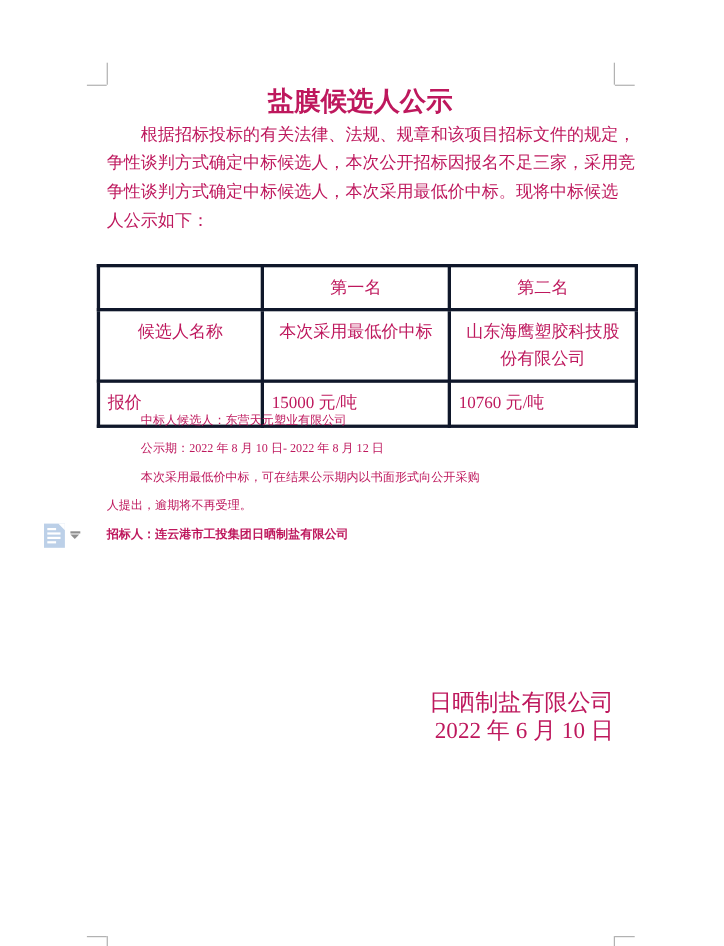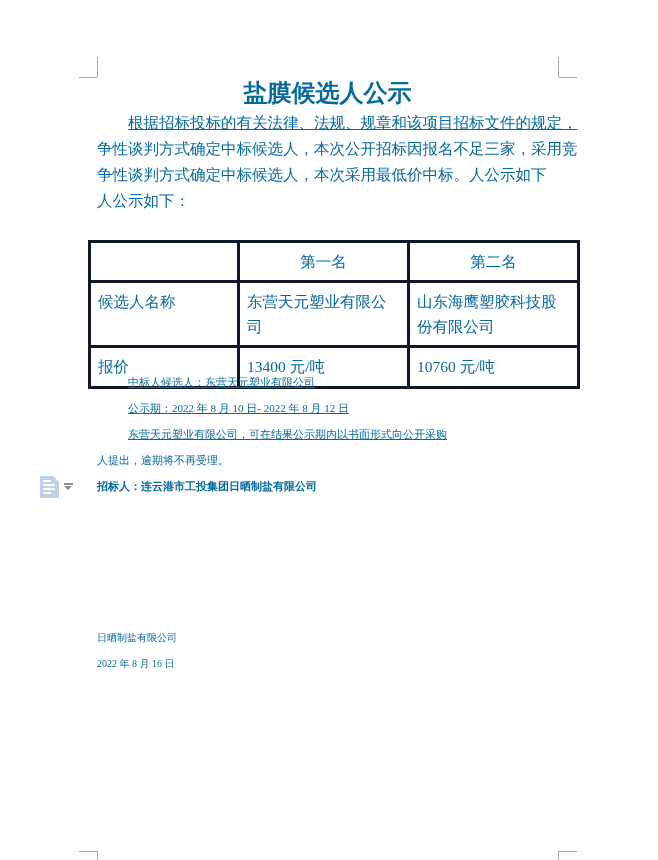--- a/index.html
+++ b/index.html
@@ -2,21 +2,21 @@
 <html><head>
 <meta charset="utf-8">
 <style>
   html, body { margin: 0; padding: 0; background: #ffffff; }
   .page {
     position: relative;
     width: 658px;
     height: 860px;
     background: #ffffff;
     font-family: "Liberation Serif", "DejaVu Serif", serif;
-    color: #0369a1;
+    color: #be185d;
     overflow: hidden;
   }
 
   
   .crop { position: absolute; }
   .crop .v { position: absolute; width: 1px; height: 20px; background: #aaaaaa; }
   .crop .h { position: absolute; height: 1px; width: 18px; background: #aaaaaa; }
   .crop-tl { left: 97px; top: 57px; }
   .crop-tl .v { left: 0; top: 0; }
   .crop-tl .h { left: -18px; top: 20px; }
@@ -40,21 +40,21 @@
     line-height: 34px;
     white-space: nowrap;
   }
   .intro {
     position: absolute;
     left: 97px; top: 110px; width: 464px;
     font-size: 15.5px;
     line-height: 26px;
   }
   .line { white-space: nowrap; }
-  .indent { padding-left: 31px; text-decoration: underline; }
+  .indent { padding-left: 31px; }
 
   
   .cand-table {
     position: absolute;
     left: 88px; top: 240px;
     border-collapse: collapse;
     table-layout: fixed;
     width: 489px;
     font-size: 15.5px;
   }
@@ -62,35 +62,36 @@
     border: 3px solid #0f172a;
     padding: 6px 7px;
     line-height: 25px;
     vertical-align: top;
     overflow: hidden;
   }
   .cand-table col.c1 { width: 149px; }
   .cand-table col.c2 { width: 170px; }
   .cand-table col.c3 { width: 170px; }
   .cand-table tr.hdr td { text-align: center; height: 25px; }
-  .cand-table tr.r1 td { height: 48px; }
+  .cand-table tr.r1 td { height: 48px; text-align: center; }
   .cand-table tr.r2 td { height: 26px; margin-top: 36px; }
 
   .results {
     position: absolute;
     left: 97px; top: 369px; width: 464px;
     font-size: 11px;
     line-height: 26px;
   }
   .bold { font-weight: bold; }
 
   .signature {
     position: absolute;
     left: 97px; top: 625px; width: 461px;
-    font-size: 10px;
+    text-align: right;
+    font-size: 21px;
     line-height: 26px;
   }
 
   
   .margin-btn { position: absolute; left: 40px; top: 476px; width: 34px; height: 24px; cursor: pointer; }
   .doc-icon {
     position: absolute; left: 0; top: 0;
     width: 19px; height: 22px;
     background: #bcd0e8;
   }
@@ -135,60 +136,60 @@
   <div class="crop crop-br">
       <div class="v"></div>
       <div class="h"></div>
     </div>
 
   <div class="doc-title">盐膜候选人公示</div>
 
   <div class="intro">
     <div class="line indent">根据招标投标的有关法律、法规、规章和该项目招标文件的规定，</div>
     <div class="line">争性谈判方式确定中标候选人，本次公开招标因报名不足三家，采用竞</div>
-    <div class="line">争性谈判方式确定中标候选人，本次采用最低价中标。人公示如下</div>
+    <div class="line">争性谈判方式确定中标候选人，本次采用最低价中标。现将中标候选</div>
     <div class="line">人公示如下：</div>
   </div>
 
   <table class="cand-table">
     <colgroup>
         <col class="c1">
         <col class="c2">
         <col class="c3">
       </colgroup>
     <tbody>
         <tr class="hdr">
       <td></td>
       <td>第一名</td>
       <td>第二名</td>
     </tr>
     <tr class="r1">
       <td>候选人名称</td>
-      <td>东营天元塑业有限公司</td>
+      <td>本次采用最低价中标</td>
       <td>山东海鹰塑胶科技股份有限公司</td>
     </tr>
     <tr class="r2">
       <td>报价</td>
-      <td>13400 元/吨</td>
+      <td>15000 元/吨</td>
       <td>10760 元/吨</td>
     </tr>
   </tbody>
     </table>
 
   <div class="results">
     <div class="line indent">中标人候选人：东营天元塑业有限公司</div>
     <div class="line indent">公示期：2022 年 8 月 10 日- 2022 年 8 月 12 日</div>
-    <div class="line indent">东营天元塑业有限公司，可在结果公示期内以书面形式向公开采购</div>
+    <div class="line indent">本次采用最低价中标，可在结果公示期内以书面形式向公开采购</div>
     <div class="line">人提出，逾期将不再受理。</div>
     <div class="line bold">招标人：连云港市工投集团日晒制盐有限公司</div>
   </div>
 
   <div class="signature">
     <div class="line">日晒制盐有限公司</div>
-    <div class="line">2022 年 8 月 16 日</div>
+    <div class="line">2022 年 6 月 10 日</div>
   </div>
 
   <div class="margin-btn">
     <div class="doc-icon">
       <div class="fold"></div>
       <div class="bar bar1"></div>
       <div class="bar bar2"></div>
       <div class="bar bar3"></div>
       <div class="bar bar4"></div>
     </div>

